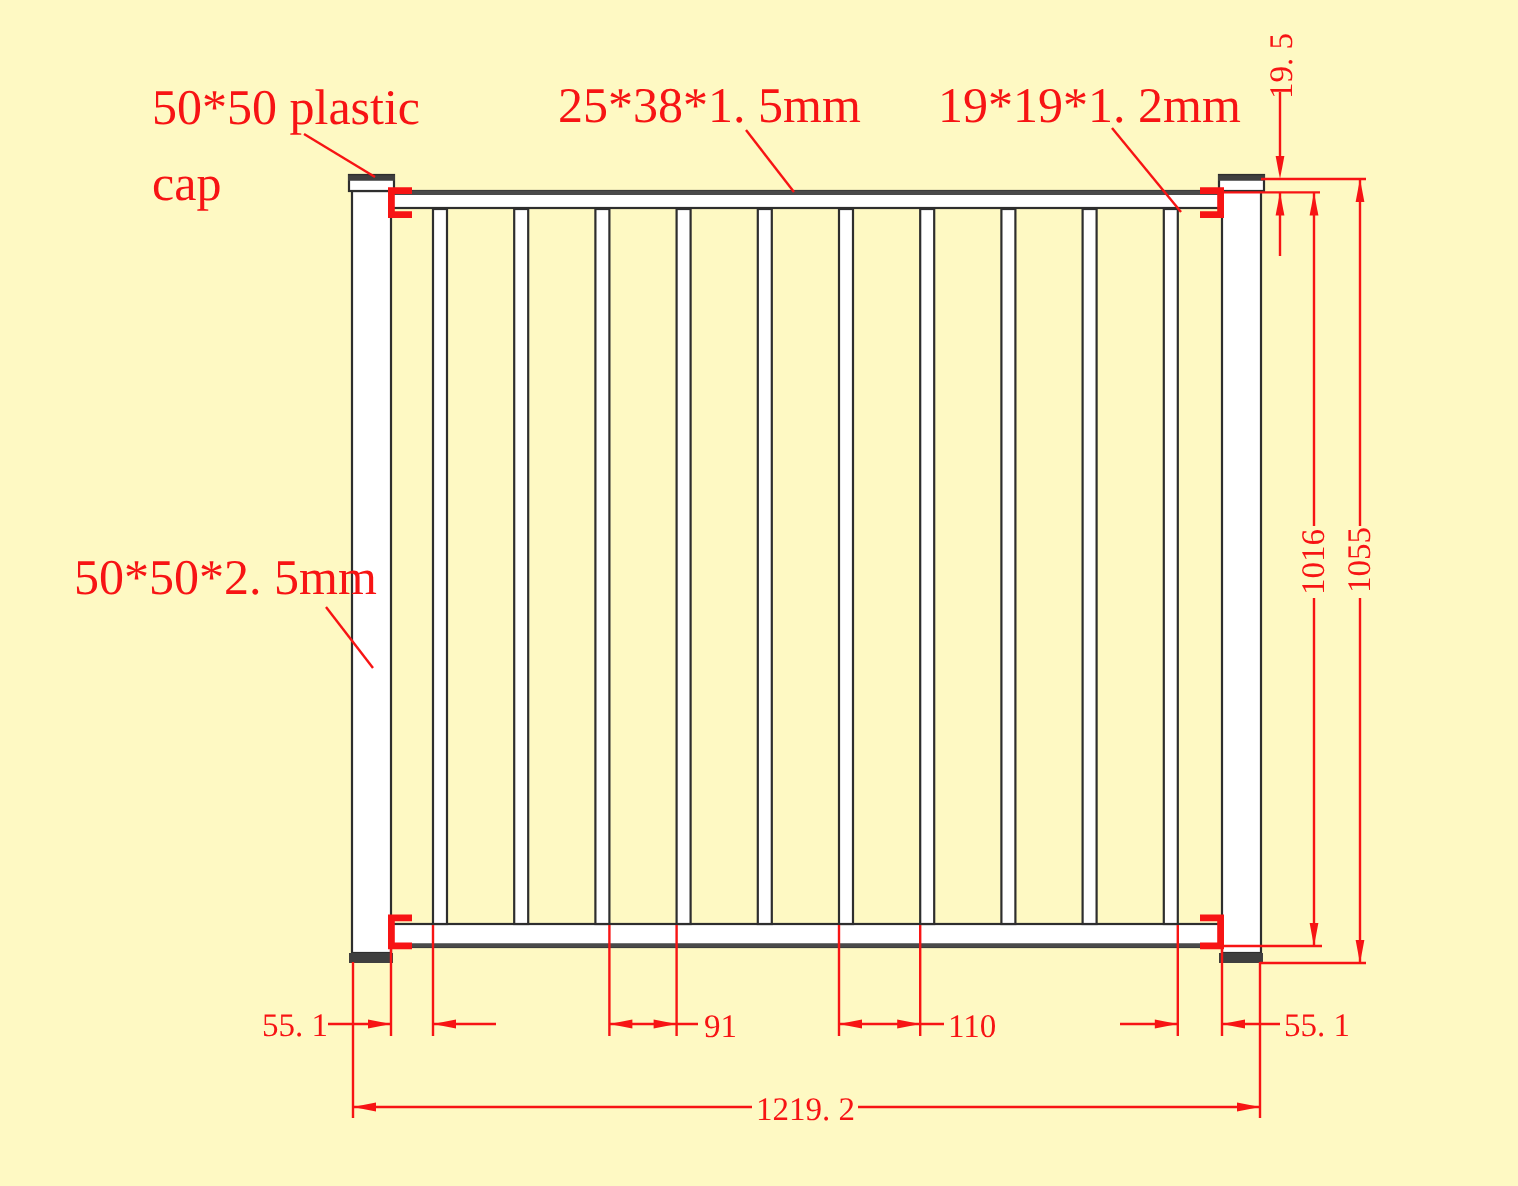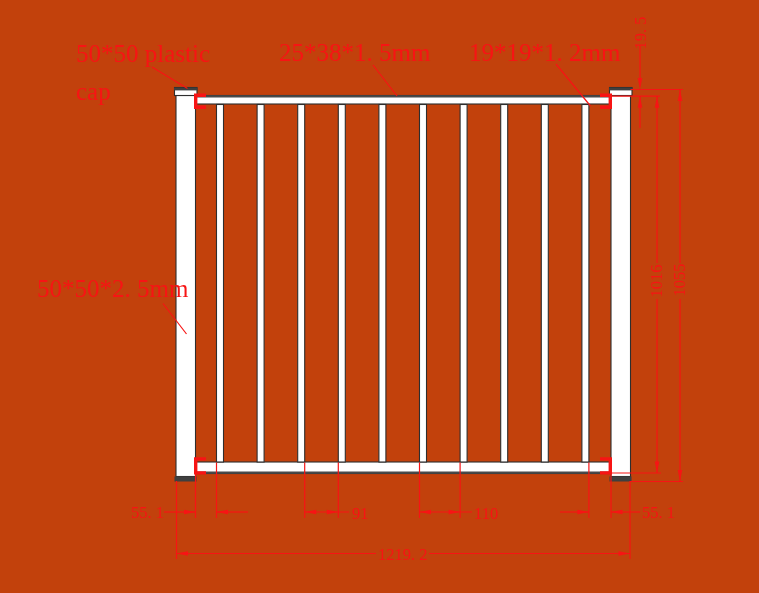--- a/index.html
+++ b/index.html
@@ -1,16 +1,16 @@
 <!DOCTYPE html>
 <html><head>
 <meta charset="utf-8">
 <style>
   html,body{margin:0;padding:0;background:#fff;}
-  #canvas{position:relative;width:759px;height:593px;background:#c2410c;overflow:hidden;}
+  #canvas{position:relative;width:759px;height:593px;background:#fef9c3;overflow:hidden;}
   svg{display:block;}
   .bk   { stroke:#2e2e2e; stroke-width:1.1; fill:#ffffff; }
   .bkl  { stroke:#3f3f3f; stroke-width:2.8; fill:none; }
   .bkl2 { stroke:#4a4a4a; stroke-width:2.2; fill:none; }
   .bkf  { fill:#3f3f3f; stroke:none; }
   .rl   { stroke:#f71414; stroke-width:1.2; fill:none; }
   .rf   { fill:#f71414; stroke:none; }
   text  { fill:#f71414; font-family:"Liberation Serif", serif; }
   .lbl  { font-size:25px; letter-spacing:0px; }
   .dim  { font-size:16.5px; }

